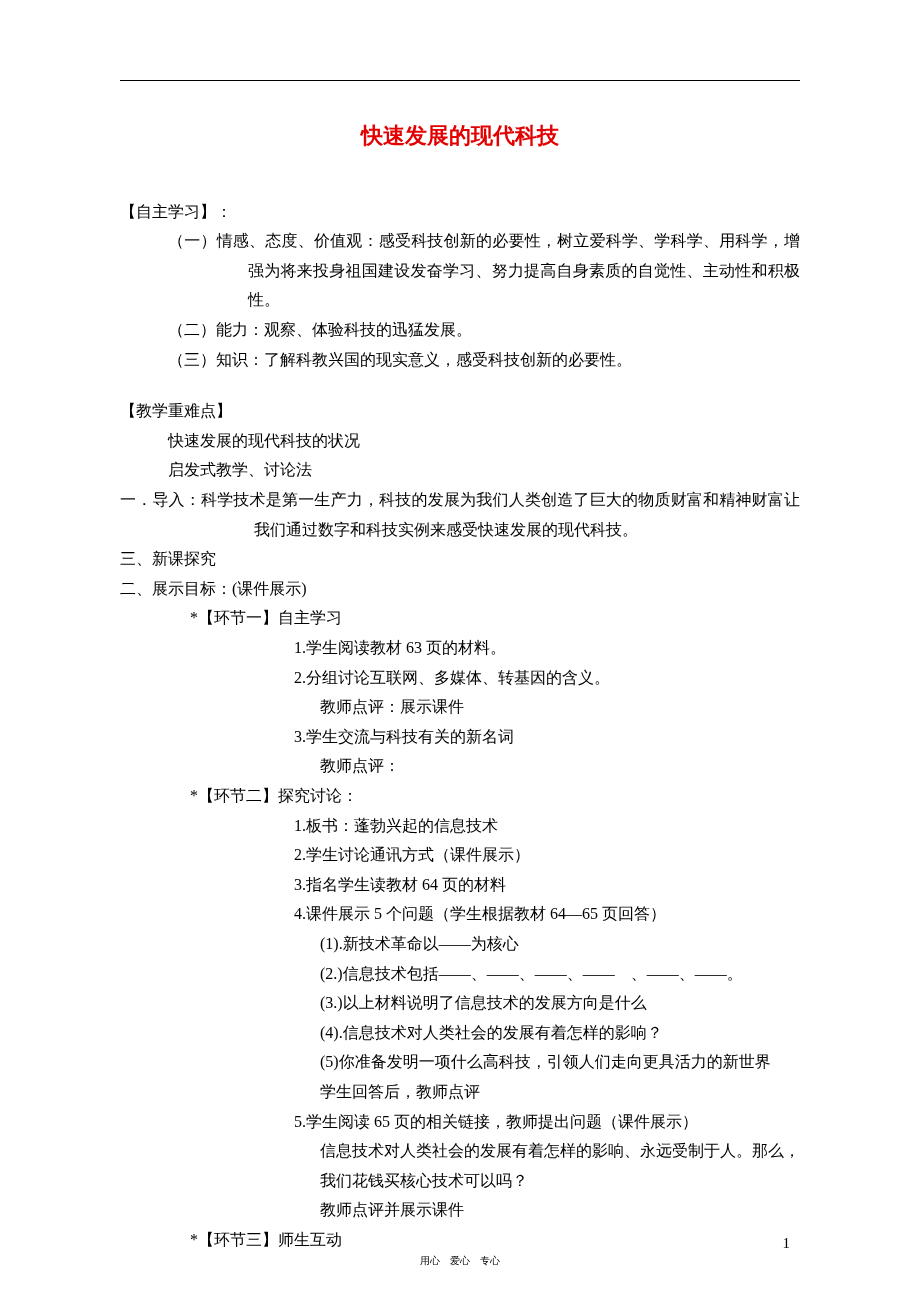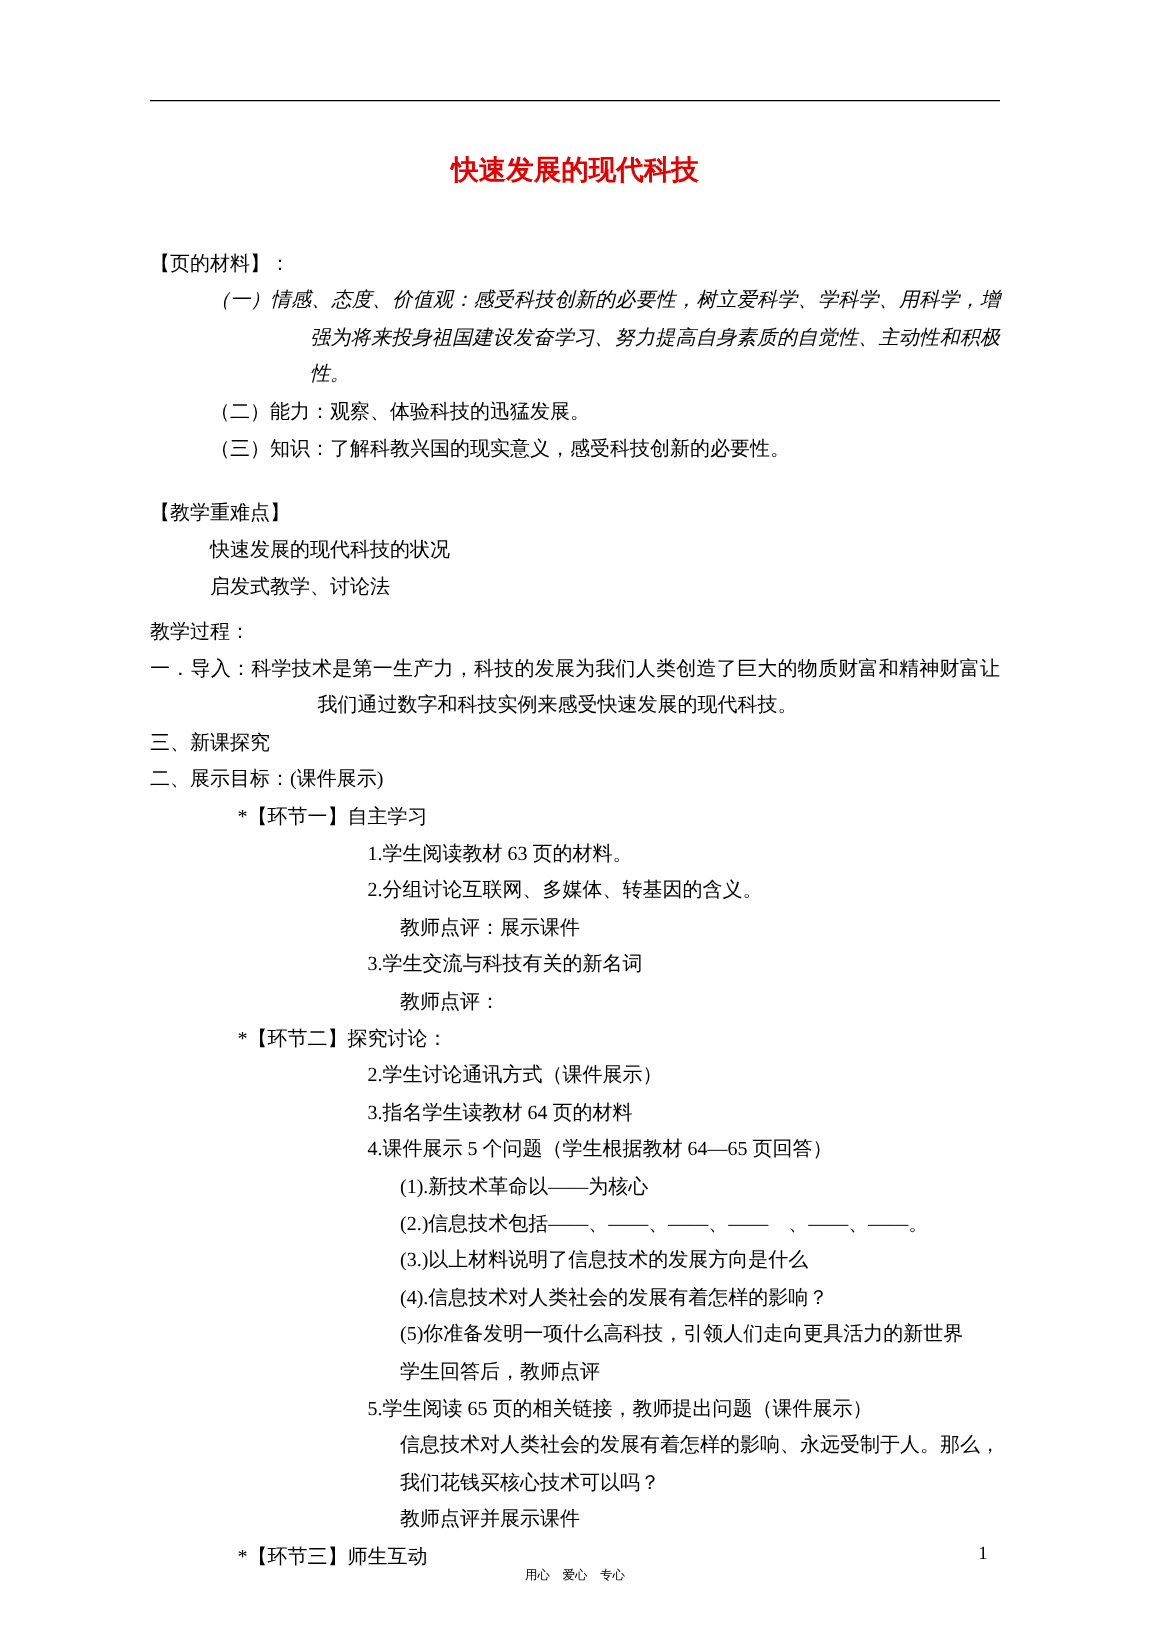--- a/index.html
+++ b/index.html
@@ -31,21 +31,20 @@
     }
     .section-head {
       margin-top: 6px;
     }
     .indent-1 { padding-left: 48px; }
     .indent-1b { padding-left: 48px; }
     .hang-1 {
       padding-left: 128px;
       text-indent: -80px;
       text-align: justify;
-      font-style: italic;
     }
     .indent-2 { padding-left: 70px; text-align: justify;}
     .indent-3 { padding-left: 174px; text-align: justify;}
     .indent-3sub { padding-left: 200px; text-align: justify;}
     .hang-intro {
       padding-left: 134px;
       text-indent: -134px;
       text-align: justify;
     }
     .hang-list3 {
@@ -69,45 +68,45 @@
     }
   </style>
 </head>
 <body>
 
 <div class="page">
   <hr class="hr-top">
 
   <h1 class="title">快速发展的现代科技</h1>
 
-  <div class="section-head">【页的材料】：</div>
+  <div class="section-head">【自主学习】：</div>
   <div class="hang-1">（一）情感、态度、价值观：感受科技创新的必要性，树立爱科学、学科学、用科学，增强为将来投身祖国建设发奋学习、努力提高自身素质的自觉性、主动性和积极性。</div>
   <div class="indent-1">（二）能力：观察、体验科技的迅猛发展。</div>
   <div class="indent-1">（三）知识：了解科教兴国的现实意义，感受科技创新的必要性。</div>
 
   <div style="height:16px"></div>
 
   <div class="section-head">【教学重难点】</div>
   <div class="indent-1b">快速发展的现代科技的状况</div>
 
   <div class="indent-1b">启发式教学、讨论法</div>
 
-  <div class="section-head">教学过程：</div>
   <div class="hang-intro">一．导入：科学技术是第一生产力，科技的发展为我们人类创造了巨大的物质财富和精神财富让我们通过数字和科技实例来感受快速发展的现代科技。</div>
   <div>三、新课探究</div>
   <div>二、展示目标：(课件展示)</div>
 
   <div class="indent-2">*【环节一】自主学习</div>
   <div class="indent-3">1.学生阅读教材 63 页的材料。</div>
   <div class="indent-3">2.分组讨论互联网、多媒体、转基因的含义。</div>
   <div class="indent-3sub">教师点评：展示课件</div>
   <div class="indent-3">3.学生交流与科技有关的新名词</div>
   <div class="indent-3sub">教师点评：</div>
 
   <div class="indent-2">*【环节二】探究讨论：</div>
+  <div class="indent-3">1.板书：蓬勃兴起的信息技术</div>
   <div class="indent-3">2.学生讨论通讯方式（课件展示）</div>
   <div class="indent-3">3.指名学生读教材 64 页的材料</div>
   <div class="indent-3">4.课件展示 5 个问题（学生根据教材 64—65 页回答）</div>
   <div class="indent-3sub">(1).新技术革命以——为核心</div>
   <div class="indent-3sub">(2.)信息技术包括——、——、——、——　、——、——。</div>
   <div class="indent-3sub">(3.)以上材料说明了信息技术的发展方向是什么</div>
   <div class="indent-3sub">(4).信息技术对人类社会的发展有着怎样的影响？</div>
   <div class="indent-3sub">(5)你准备发明一项什么高科技，引领人们走向更具活力的新世界</div>
   <div class="indent-3sub">学生回答后，教师点评</div>
   <div class="hang-list3">5.学生阅读 65 页的相关链接，教师提出问题（课件展示）</div>

